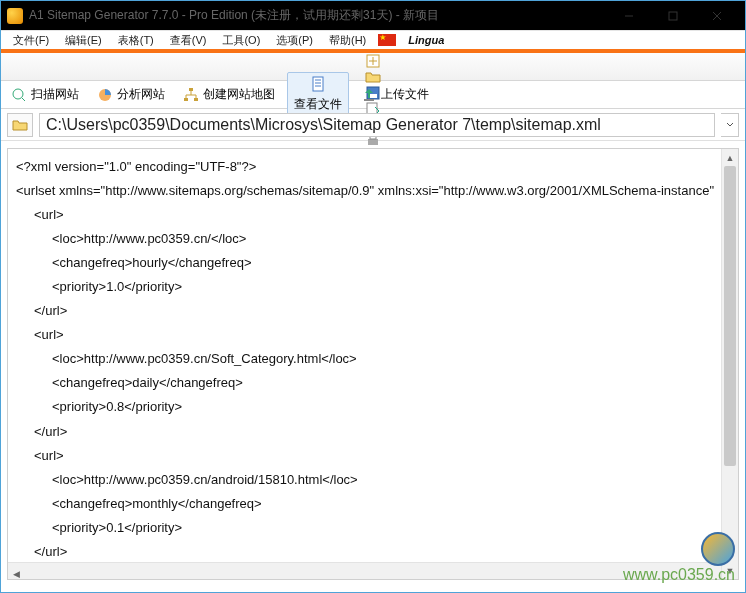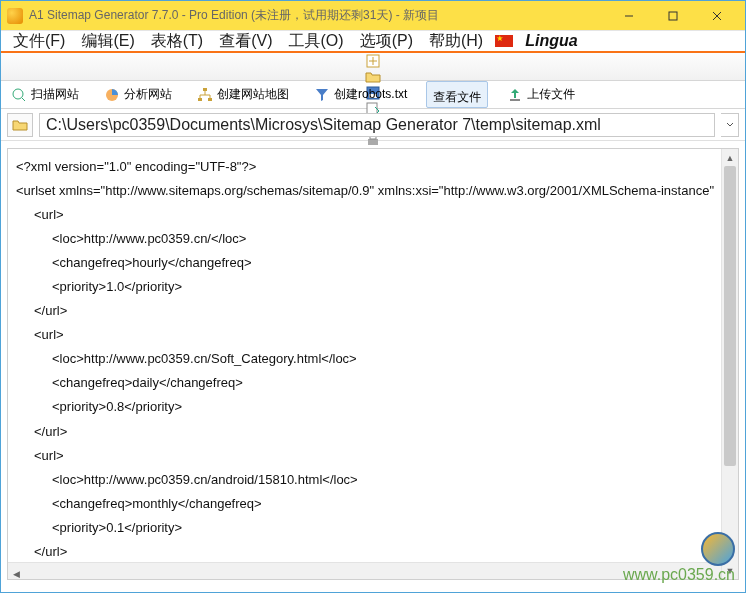--- a/index.html
+++ b/index.html
@@ -1,39 +1,39 @@
 <!DOCTYPE html>
 <html><head>
 <meta charset="utf-8">
 <style>
   * { margin: 0; padding: 0; box-sizing: border-box; font-family: "Microsoft YaHei", "Segoe UI", Tahoma, sans-serif; }
   body { background: #fff; width: 746px; height: 593px; overflow: hidden; border: 1px solid #4fa3d8; position: relative; }
 
-  .titlebar { height: 30px; background: #fde047; display: flex; align-items: center; padding: 0 6px; color: #666; font-size: 12px; border-bottom: 1px solid #e5e5e5; }
+  .titlebar { height: 30px; background: #000000; display: flex; align-items: center; padding: 0 6px; color: #666; font-size: 12px; border-bottom: 1px solid #e5e5e5; }
   .titlebar .app-icon { width: 16px; height: 16px; margin-right: 6px; background: radial-gradient(circle at 30% 30%, #ffd24a, #e58a00); border-radius: 3px; }
   .titlebar .title-text { flex: 1; white-space: nowrap; overflow: hidden; }
   .win-controls { display: flex; }
   .win-btn { width: 44px; height: 28px; display: flex; align-items: center; justify-content: center; color: #555; }
   .win-btn svg { width: 10px; height: 10px; }
 
-  .menubar { height: 22px; background: #fff; display: flex; align-items: center; font-size: 16px; color: #222; padding-left: 4px; border-bottom: 2px solid #f97316; }
+  .menubar { height: 22px; background: #fff; display: flex; align-items: center; font-size: 11px; color: #222; padding-left: 4px; border-bottom: 4px solid #f97316; }
   .menubar .mitem { padding: 2px 8px; }
   .menubar .flag { width: 18px; height: 12px; margin: 0 4px; display: inline-block; background: #de2910; position: relative; }
   .menubar .flag::after { content: "★"; color: #ffde00; font-size: 8px; position: absolute; left: 1px; top: -1px; }
   .menubar .lingua { font-weight: bold; font-style: italic; color: #111; }
 
   .toolbar1 { height: 28px; background: linear-gradient(#fdfdfd, #f1f1f1); border-bottom: 1px solid #d6d6d6; display: flex; align-items: center; padding: 0 4px; gap: 0; flex-direction: column; }
   .tb-sep { width: 1px; height: 20px; background: #d0d0d0; margin: 0 4px; }
   .tb-btn { width: 22px; height: 22px; display: flex; align-items: center; justify-content: center; border-radius: 2px; }
   .tb-btn .ico { width: 16px; height: 16px; display: block; }
   .mode-btn { display: flex; align-items: center; height: 22px; padding: 0 6px; border: 1px solid #a9c7e8; background: linear-gradient(#f7fbff, #e3effb); border-radius: 3px; font-size: 12px; gap: 4px; }
   .nav-green { width: 22px; height: 22px; display:flex; align-items:center; justify-content:center; }
   .nav-green svg circle { fill: #2faa3b; }
 
-  .tabbar { height: 28px; background: #fff; border-bottom: 1px solid #d6d6d6; display: flex; padding: 0 4px; gap: 13px; font-size: 12px; }
+  .tabbar { height: 28px; background: #fff; border-bottom: 1px solid #d6d6d6; display: flex; align-items: center; padding: 0 4px; gap: 6px; font-size: 12px; }
   .tab { display: flex; align-items: center; gap: 4px; padding: 3px 6px; border-radius: 2px; }
   .tab.active { background: #e7f1fb; border: 1px solid #a9c7e8; flex-direction: column; }
   .tab .ticon { width: 16px; height: 16px; }
 
   .pathbar { height: 32px; display: flex; align-items: center; padding: 4px 6px; gap: 6px; border-bottom: 1px solid #e0e0e0; }
   .path-icon-box { width: 26px; height: 24px; border: 1px solid #c9c9c9; display:flex; align-items:center; justify-content:center; background:#fafafa; }
   .path-input { flex: 1; height: 24px; border: 1px solid #c9c9c9; background: #fff; font-size: 16px; padding: 2px 6px; color: #222; }
   .path-caret { width: 18px; height: 24px; border: 1px solid #c9c9c9; border-left: none; display:flex; align-items:center; justify-content:center; color:#555; }
 
   .content { position: absolute; left: 6px; right: 6px; top: 147px; bottom: 12px; border: 1px solid #cfcfcf; background: #fff; overflow: hidden; }
@@ -303,26 +303,20 @@
   </div>
   <div class="tab">
     <svg class="ticon" viewBox="0 0 16 16">
         <rect x="6" y="1" width="4" height="3" fill="#caa23a"></rect>
         <rect x="1" y="11" width="4" height="3" fill="#caa23a"></rect>
         <rect x="11" y="11" width="4" height="3" fill="#caa23a"></rect>
         <path d="M8 4v4M3 11V8h10v3" stroke="#caa23a" fill="none"></path>
       </svg>
     <span>创建网站地图</span>
   </div>
-  <div class="tab">
-    <svg class="ticon" viewBox="0 0 16 16">
-        <path d="M2 2h12l-5 6v5l-2 1V8z" fill="#4a7ec8"></path>
-      </svg>
-    <span>创建robots.txt</span>
-  </div>
   <div class="tab active">
     <svg class="ticon" viewBox="0 0 16 16">
         <rect x="3" y="1" width="10" height="14" fill="#fff" stroke="#4a7ec8"></rect>
         <path d="M5 4h6M5 7h6M5 10h6" stroke="#4a7ec8"></path>
       </svg>
     <span>查看文件</span>
   </div>
   <div class="tab">
     <svg class="ticon" viewBox="0 0 16 16">
         <path d="M8 2l4 4H9v5H7V6H4z" fill="#3a7"></path>

